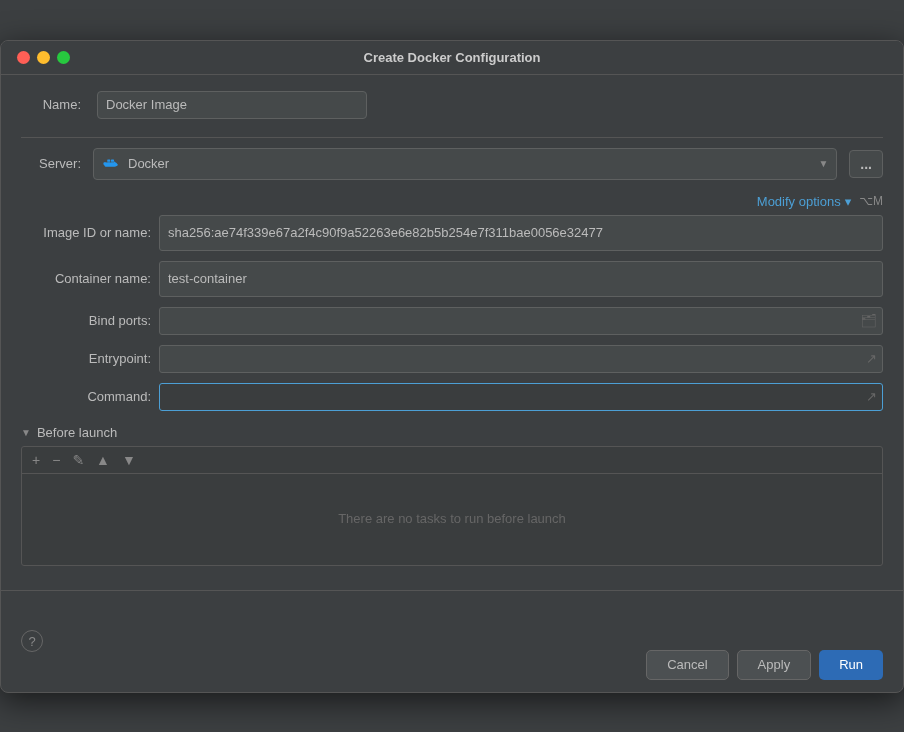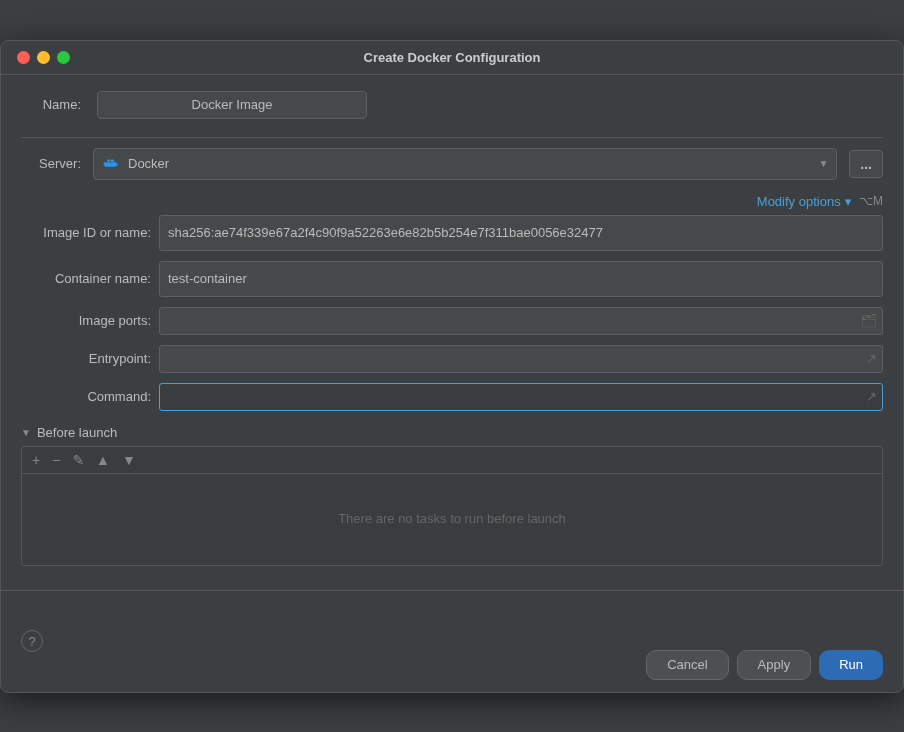--- a/index.html
+++ b/index.html
@@ -84,21 +84,20 @@
     .name-input {
       background: #45494a;
       border: 1px solid #5e6060;
       border-radius: 4px;
       color: #bbbbbb;
       padding: 4px 8px;
       font-size: 13px;
       width: 270px;
       height: 28px;
       outline: none;
-      text-align: center;
     }
 
     .checkboxes {
       display: flex;
       align-items: center;
       gap: 20px;
       margin-left: 20px;
     }
 
     .checkbox-item {
@@ -344,21 +343,21 @@
     }
 
     .footer-buttons {
       display: flex;
       gap: 8px;
     }
 
     .btn-cancel, .btn-apply, .btn-run {
       height: 30px;
       padding: 0 20px;
-      border-radius: 10px;
+      border-radius: 5px;
       font-size: 13px;
       cursor: pointer;
       border: none;
       margin-top: 47px;
     }
 
     .btn-cancel {
       background: #4c5052;
       color: #bbbbbb;
       border: 1px solid #666;
@@ -434,21 +433,21 @@
       <span class="form-label">Image ID or name:</span>
       <input class="form-input" type="text" value="sha256:ae74f339e67a2f4c90f9a52263e6e82b5b254e7f311bae0056e32477" style="">
     </div>
 
     <div class="form-row">
       <span class="form-label">Container name:</span>
       <input class="form-input" type="text" value="test-container" style="">
     </div>
 
     <div class="form-row">
-      <span class="form-label">Image ports:</span>
+      <span class="form-label">Bind ports:</span>
       <div class="input-wrapper">
         <input type="text" style="">
         <span class="input-icon">🗂</span>
       </div>
     </div>
 
     <div class="form-row">
       <span class="form-label">Entrypoint:</span>
       <div class="input-wrapper">
         <input type="text" style="">

